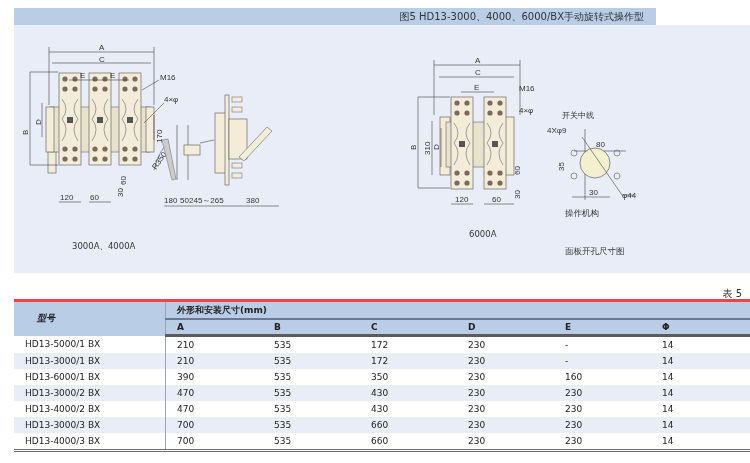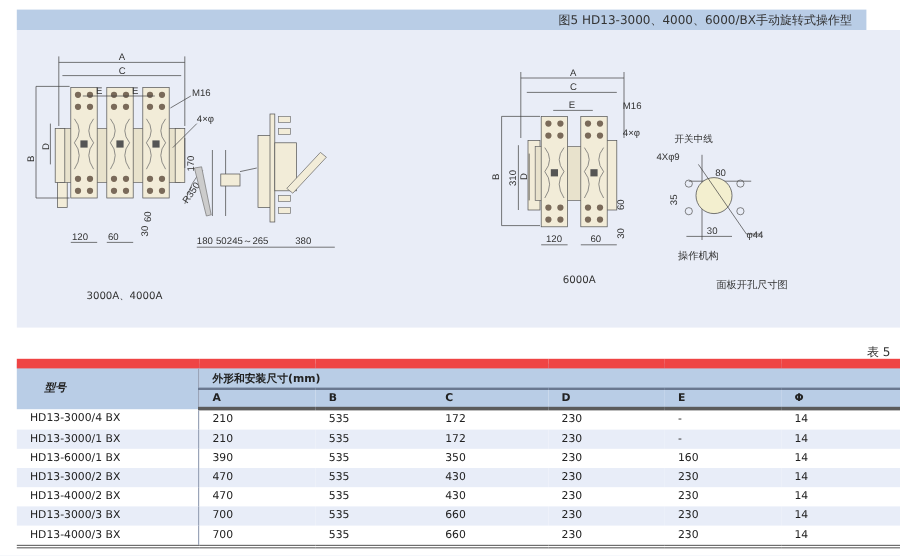--- a/index.html
+++ b/index.html
@@ -1,27 +1,27 @@
 <!DOCTYPE html>
 <html><head>
 <meta charset="utf-8">
 <style>
   html, body { margin:0; padding:0; }
   body { width:750px; height:463px; background:#ffffff; position:relative; overflow:hidden;
          font-family:"DejaVu Sans", "Liberation Sans", sans-serif; color:#333; }
-  .fig-band { position:absolute; left:14px; top:8px; width:708px; height:17px; background:#b9cde6; }
+  .fig-band { position:absolute; left:14px; top:8px; width:642px; height:17px; background:#b9cde6; }
   .fig-title { position:absolute; right:12px; top:2px; font-size:10px; color:#333; white-space:nowrap; }
   .fig-area { position:absolute; left:14px; top:25px; width:736px; height:248px; background:#e9edf7; }
   .fig-area svg { position:absolute; left:0; top:0; }
   .cap { position:absolute; font-size:8.5px; color:#333; white-space:nowrap; }
   .tbl-label { position:absolute; right:8px; top:287px; font-size:10px; color:#333; }
   table.spec { position:absolute; left:14px; top:299px; width:736px; border-collapse:collapse;
                font-size:9px; color:#222; }
   table.spec th { background:#b9cde6; text-align:left; font-weight:bold; padding:0 0 0 11px; height:16px; }
-  table.spec thead tr:first-child th { border-top:8px solid #ef4444; }
+  table.spec thead tr:first-child th { border-top:3px solid #ef4444; }
   table.spec thead tr.sub th { border-top:2px solid #6a7890; border-bottom:3px solid #5b5b5b; height:14px; }
   table.spec th.model-h { padding-left:23px; vertical-align:middle;font-style:italic; }
   table.spec th.model-h, table.spec td.model { border-right:1px solid #9aa4b8; }
   table.spec td { padding:0 0 0 11px; height:16px; }
   table.spec tbody tr:nth-child(even) td { background:#e8edf8; }
   table.spec tbody tr:last-child td { border-bottom:3px double #6e6e6e; }
   .c-model { width:128px; } .c-a { width:86px; } .c-b { width:86px; } .c-c { width:86px; }
   .c-d { width:86px; } .c-e { width:86px; }
 </style>
 </head>
@@ -157,21 +157,21 @@
       <line x1="558" y1="172" x2="596" y2="172"></line>
       <text x="575" y="170" fill="#333" stroke="none">30</text>
       <line x1="608" y1="170" x2="620" y2="170"></line>
       <text x="608" y="173" fill="#333" stroke="none">φ44</text>
     </g>
   </svg>
 
   <span class="cap" style="left:58px; top:216px;">3000A、4000A</span>
   <span class="cap" style="left:455px; top:204px;">6000A</span>
   <span class="cap" style="left:551px; top:183px;">操作机构</span>
-  <span class="cap" style="left:551px; top:207px;margin-left:32px;">面板开孔尺寸图</span>
+  <span class="cap" style="left:551px; top:221px;">面板开孔尺寸图</span>
 </div>
 
 <span class="tbl-label">表 5</span>
 
 <table class="spec">
   <thead>
     <tr>
       <th class="model-h c-model" rowspan="2">型号</th>
       <th colspan="6">外形和安装尺寸(mm)</th>
     </tr>
@@ -179,21 +179,21 @@
       <th class="c-a">A</th>
       <th class="c-b">B</th>
       <th class="c-c">C</th>
       <th class="c-d">D</th>
       <th class="c-e">E</th>
       <th>Φ</th>
     </tr>
   </thead>
   <tbody id="tbody">
       <tr>
-        <td class="model">HD13-3000/4 BX</td>
+        <td class="model">HD13-5000/1 BX</td>
         <td>210</td>
         <td>535</td>
         <td>172</td>
         <td>230</td>
         <td>-</td>
         <td>14</td>
       </tr>
       <tr>
         <td class="model">HD13-3000/1 BX</td>
         <td>210</td>

